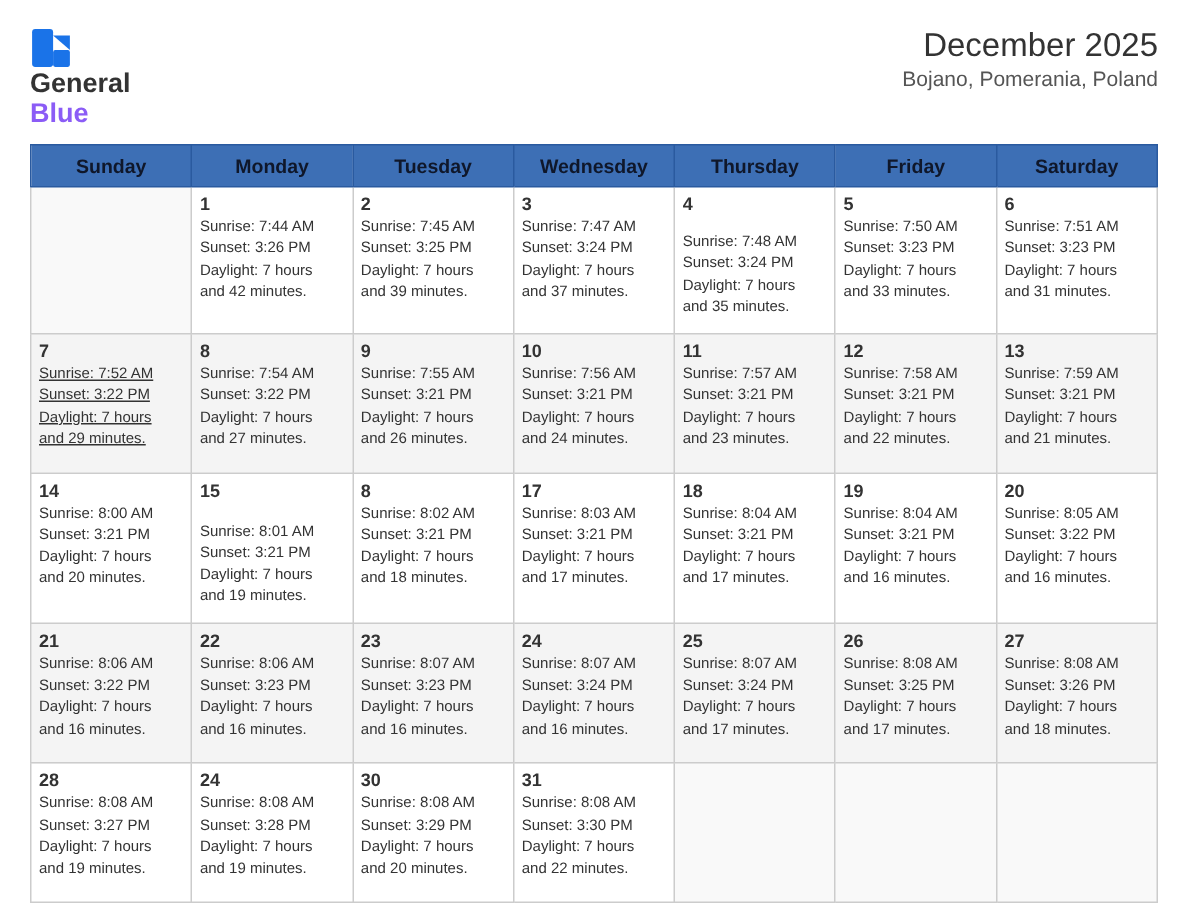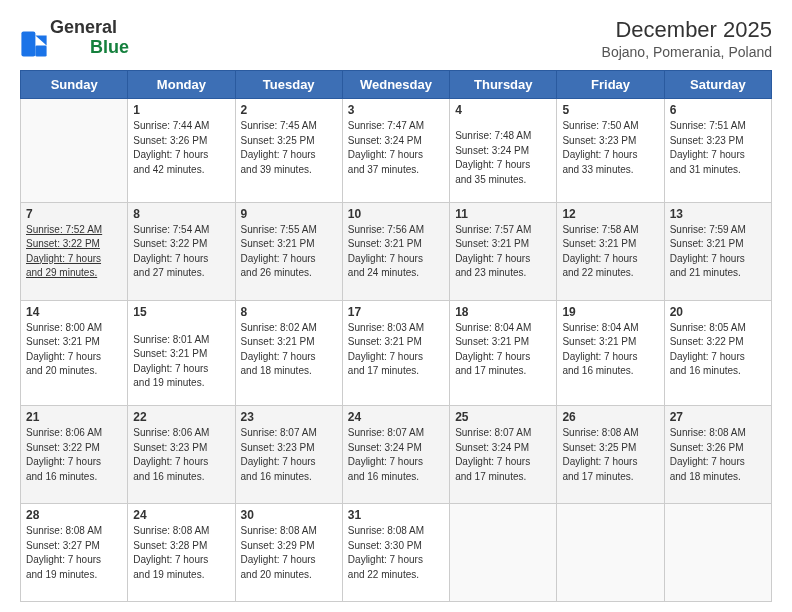--- a/index.html
+++ b/index.html
@@ -18,29 +18,30 @@
       flex-direction: column;
     }
     .header {
       display: flex;
       justify-content: space-between;
       align-items: flex-start;
       margin-bottom: 10px;
     }
     .logo {
       display: flex;
-      align-items: flex-end;
+      align-items: flex-start;
+      flex-direction: column;
     }
     .logo-text {
       font-size: 18px;
       font-weight: bold;
       color: #333;
       line-height: 1.1;
     }
-    .logo-text .blue { color: #15803d; margin-left: 40px; }
+    .logo-text .blue { color: #8b5cf6; }
     .logo-icon {
       width: 28px;
       height: 28px;
       margin-right: 2px;
     }
     .title-block {
       text-align: right;
     }
     .main-title {
       font-size: 22px;
@@ -55,21 +56,21 @@
     }
     .calendar {
       flex: 1;
       border: 1px solid #ccc;
       border-collapse: collapse;
       width: 100%;
       table-layout: fixed;
     }
     .calendar thead tr th {
       background-color: #3d6fb5;
-      color: #ffffff;
+      color: #0f172a;
       text-align: center;
       font-size: 13px;
       font-weight: bold;
       padding: 6px 4px;
       border: 1px solid #2a5a9f;
     }
     .calendar tbody tr td {
       border: 1px solid #ccc;
       vertical-align: top;
       padding: 4px 5px;

